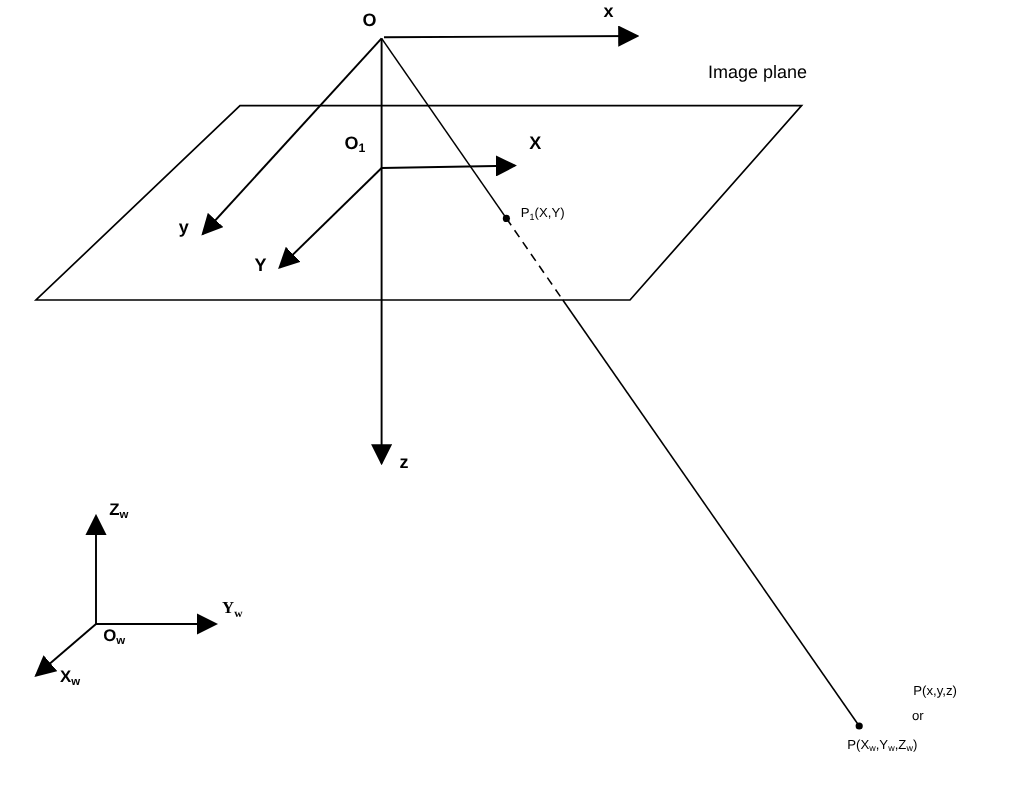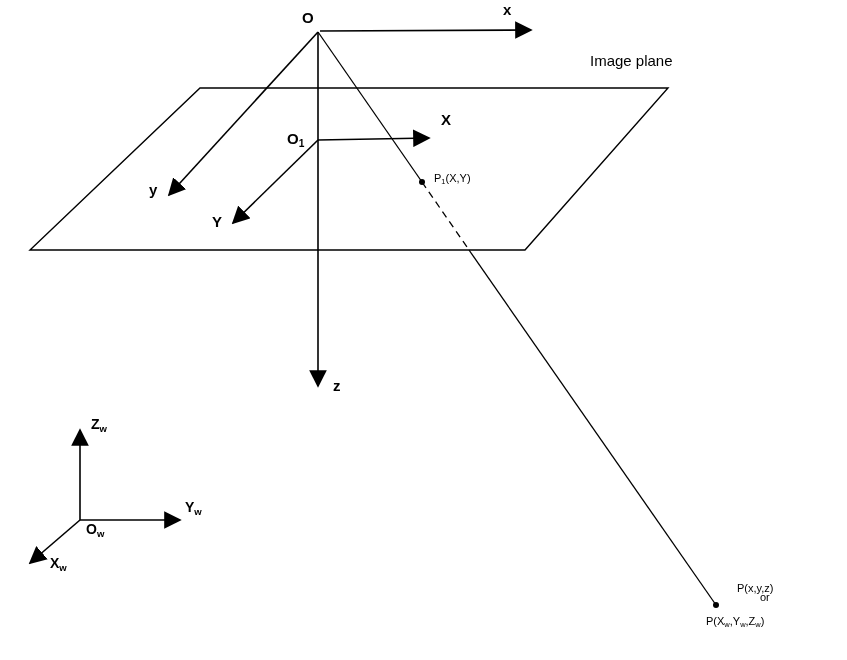--- a/index.html
+++ b/index.html
@@ -41,35 +41,35 @@
 
     <line x1="80" y1="520" x2="80" y2="430" stroke="#000000" stroke-width="1.6" marker-end="url(#arrow)"></line>
     <line x1="80" y1="520" x2="180" y2="520" stroke="#000000" stroke-width="1.6" marker-end="url(#arrow)"></line>
     <line x1="80" y1="520" x2="30" y2="563" stroke="#000000" stroke-width="1.6" marker-end="url(#arrow)"></line>
   </svg>
 
   <div class="lbl bold" style="left:302px; top:10px;">O</div>
   <div class="lbl bold" style="left:503px; top:2px;">x</div>
   <div class="lbl" style="left:590px; top:53px;">Image plane</div>
 
-  <div class="lbl bold" style="left:287px; top:131px;"><span>O</span><span class="subsc">1</span></div>
+  <div class="lbl bold" style="left:287px; top:112px;"><span>O</span><span class="subsc">1</span></div>
 
   <div class="lbl bold" style="left:441px; top:112px;">X</div>
   <div class="lbl bold" style="left:149px; top:182px;">y</div>
   <div class="lbl bold" style="left:212px; top:214px;">Y</div>
   <div class="lbl bold" style="left:333px; top:378px;">z</div>
 
   <div class="lbl lg" style="left:434px; top:172px;"><span>P</span><span class="subsc">1</span><span>(X,Y)</span></div>
 
-  <div class="lbl lg" style="left:737px; top:570px;margin-top:12px;">P(x,y,z)</div>
+  <div class="lbl lg" style="left:761px; top:570px;">P(x,y,z)</div>
   <div class="lbl lg" style="left:760px; top:591px;">or</div>
 
   <div class="lbl lg" style="left:706px; top:615px;"><span>P(X</span><span class="subsc">w</span><span>,Y</span><span class="subsc">w</span><span>,Z</span><span class="subsc">w</span><span>)</span></div>
 
   <div class="lbl bold sm" style="left:91px; top:417px;"><span>Z</span><span class="subsc">w</span></div>
 
-  <div class="lbl bold sm" style="left:185px; top:500px;"><span>Y</span><span class="subsc">w</span></div>
+  <div class="lbl bold sm" style="left:185px; top:500px;font-family:Liberation Serif, serif;"><span>Y</span><span class="subsc">w</span></div>
 
   <div class="lbl bold sm" style="left:2px; top:556px;margin-left:48px;"><span>X</span><span class="subsc">w</span></div>
 
   <div class="lbl bold sm" style="left:86px; top:522px;"><span>O</span><span class="subsc">w</span></div>
 
 </div>
 
 </body></html>

